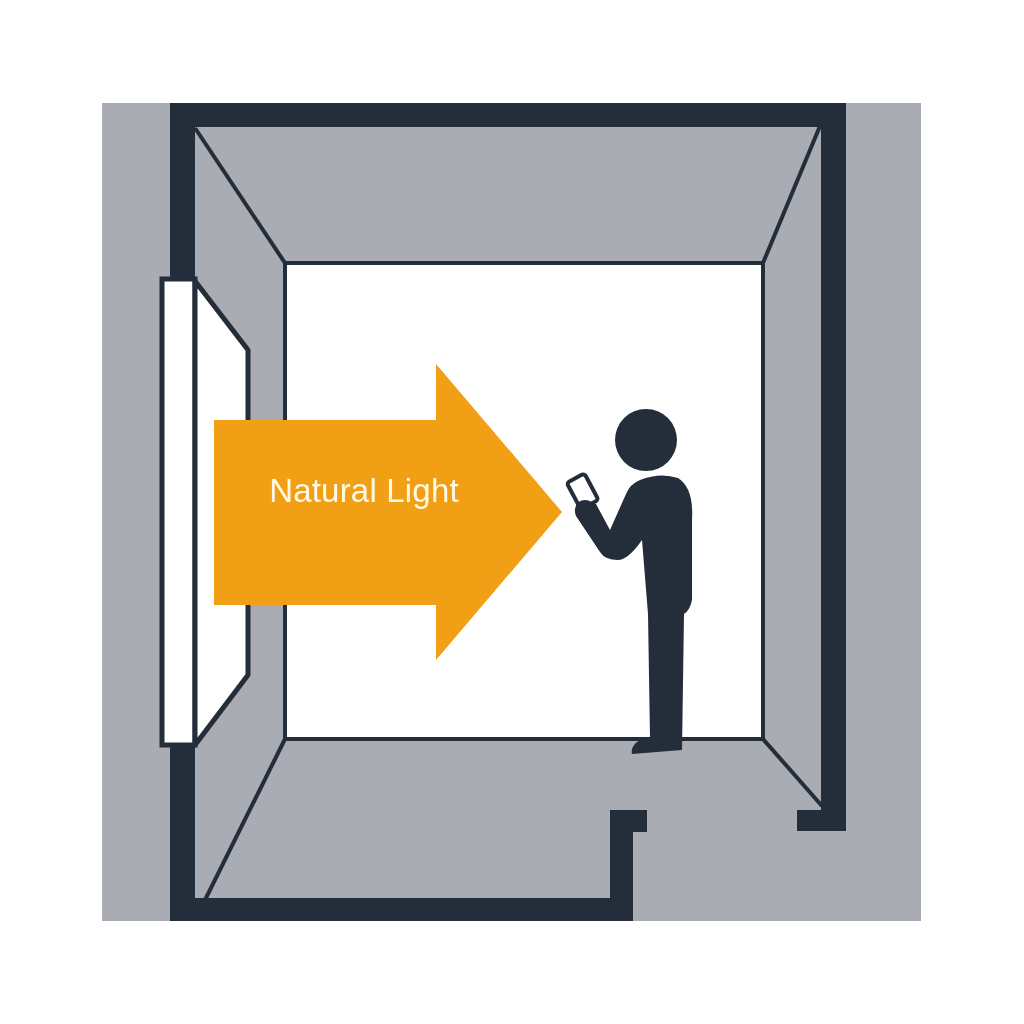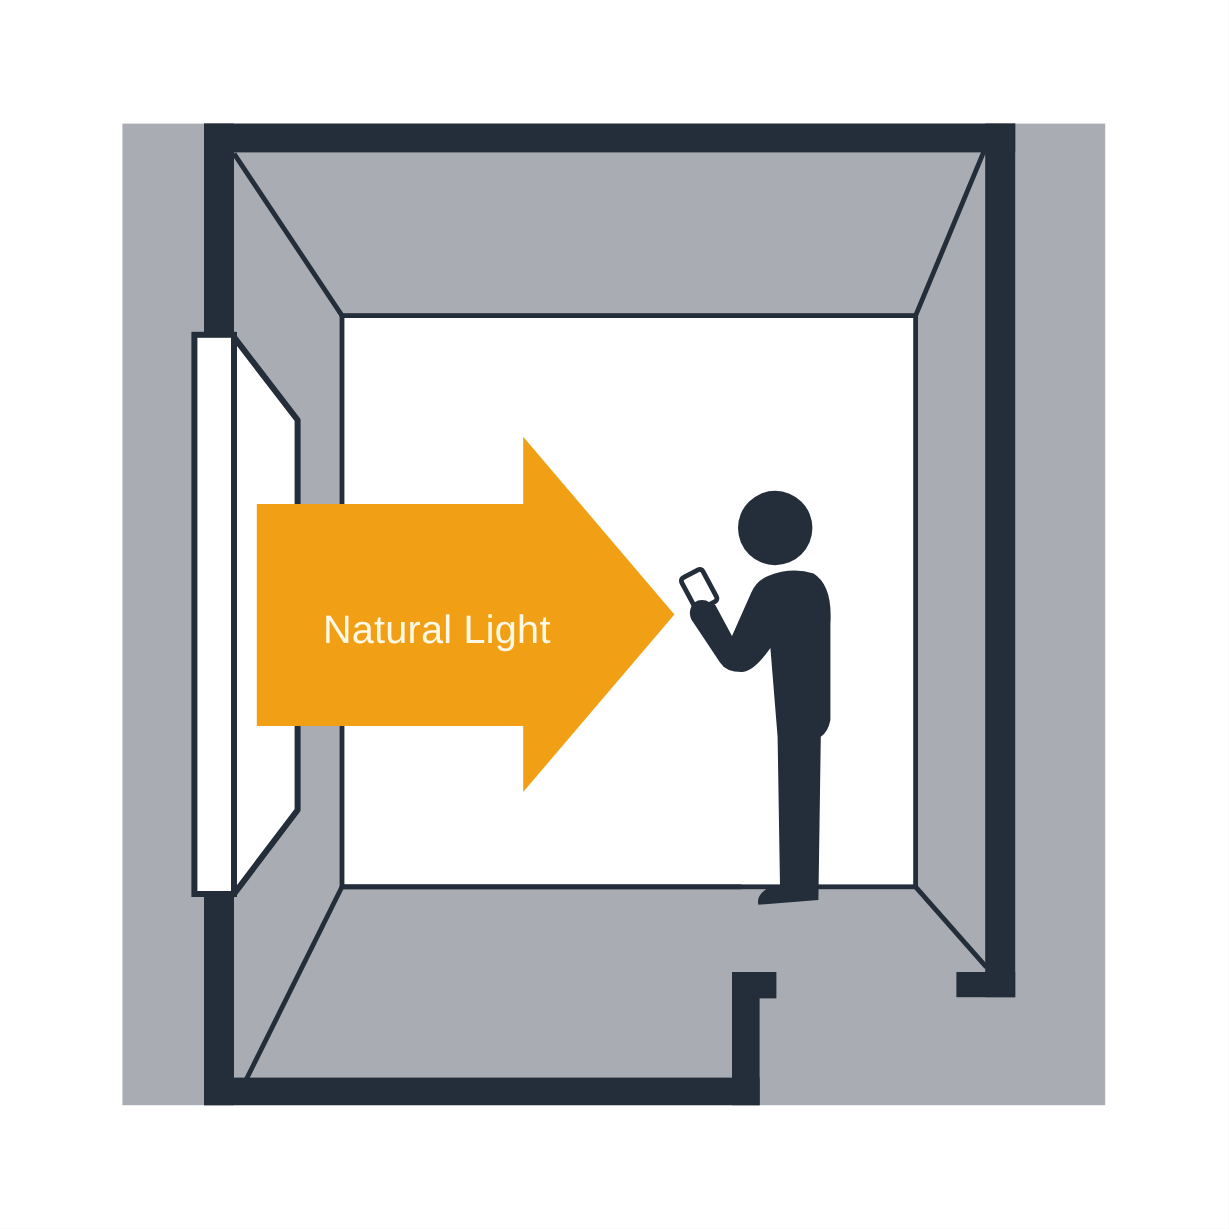--- a/index.html
+++ b/index.html
@@ -1,20 +1,20 @@
 <!DOCTYPE html>
 <html><head>
   <meta charset="utf-8">
   <style>
     html, body { margin: 0; padding: 0; background: #ffffff; }
     body { width: 1024px; height: 1024px; position: relative; overflow: hidden; }
     svg { position: absolute; left: 0; top: 0; }
     .label {
       position: absolute;
-      left: 214px; top: 500px; width: 300px; height: 50px;
+      left: 214px; top: 466px; width: 300px; height: 50px;
       font-family: "Liberation Sans", "DejaVu Sans", sans-serif;
       font-size: 33px; color: #fff8e6;
       display: flex; align-items: center; justify-content: center;
       letter-spacing: 0.2px;
       width: 310px;
       left: 209px;
     }
   </style>
 </head>
 <body>

